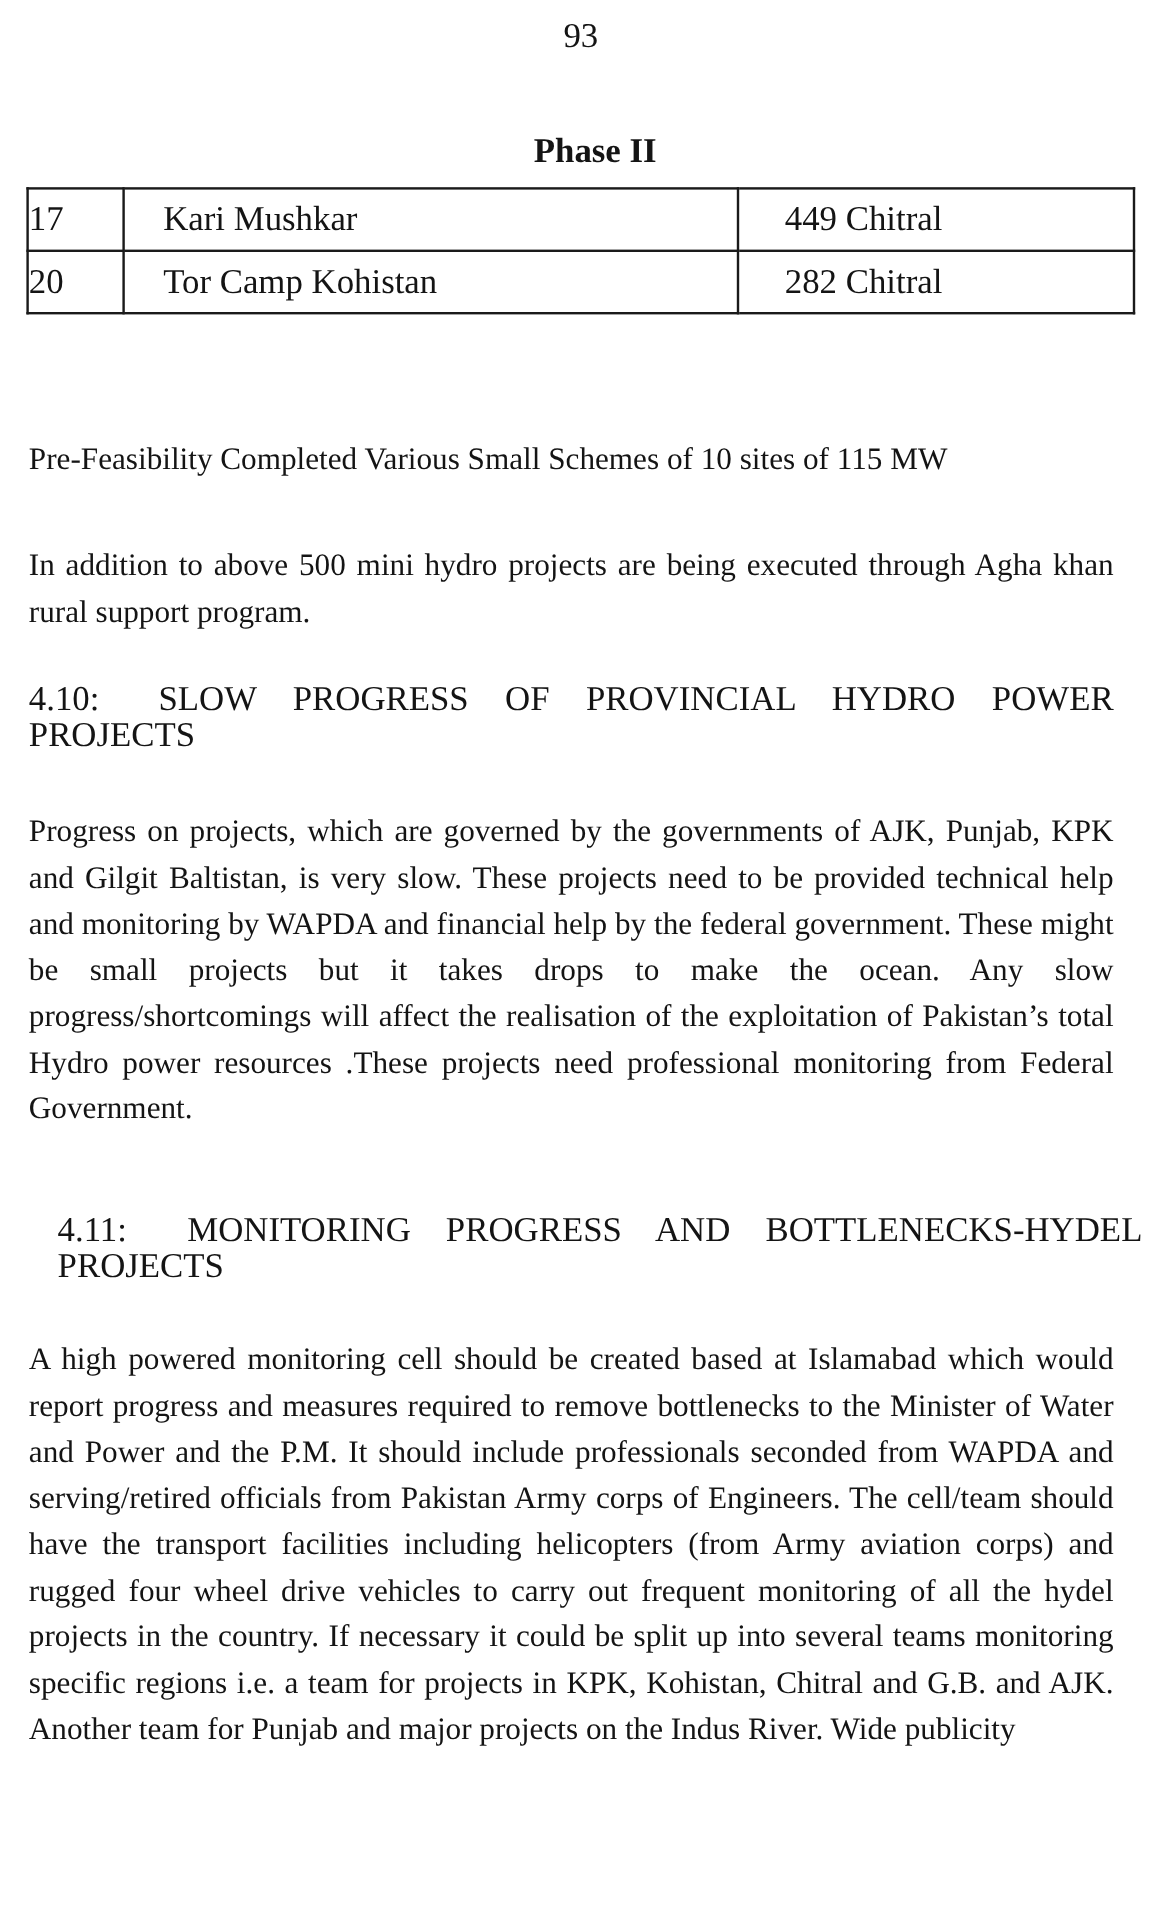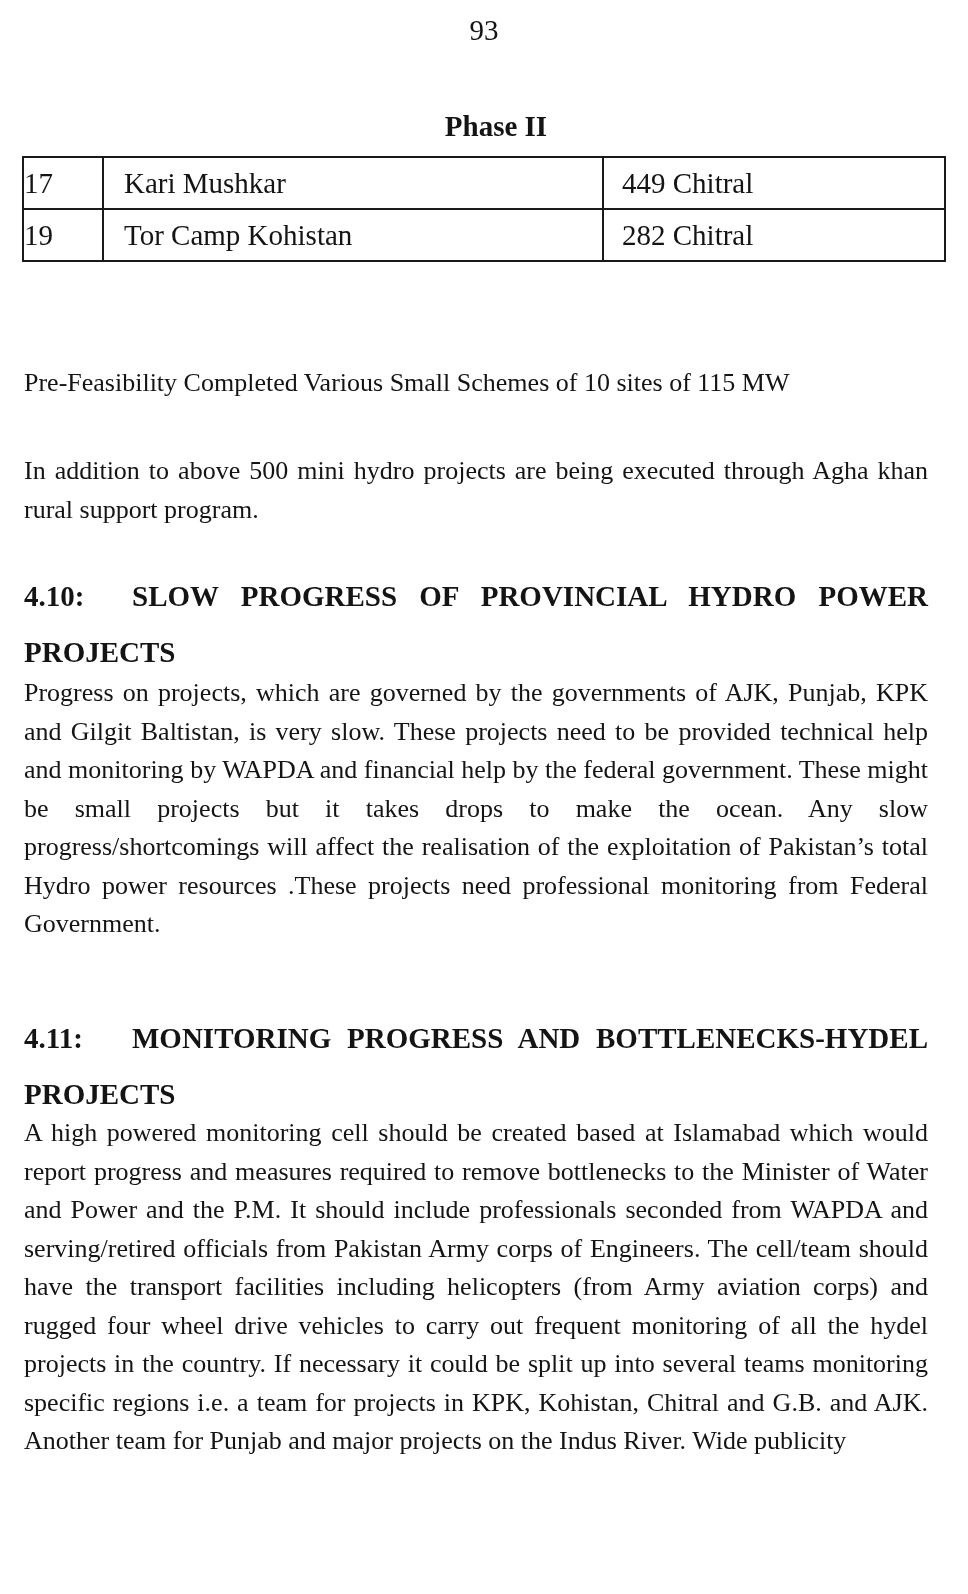--- a/index.html
+++ b/index.html
@@ -41,39 +41,39 @@
       border-collapse: collapse;
       font-size: 29px;
     }
     .phase-table td {
       border: 2px solid #1a1a1a;
       height: 50px;
       padding: 0;
       vertical-align: middle;
     }
     .phase-table td.c-num { width: 78px; }
-    .phase-table td.c-name { width: 478px; padding-left: 20px; }
-    .phase-table td.c-cap { padding-left: 18px; }
+    .phase-table td.c-name { width: 478px; padding-left: 32px; }
+    .phase-table td.c-cap { padding-left: 38px; }
 
     .para {
       position: absolute;
       left: 24px;
       width: 904px;
       font-size: 26px;
       line-height: 38.5px;
       text-align: justify;
       margin: 0;
     }
     .heading {
       position: absolute;
       left: 24px;
       width: 904px;
       font-size: 29px;
-      line-height: 56px;
-      font-weight: bold;
+      line-height: 30px;
+      font-weight: normal;
       text-align: justify;
       margin: 0;
     }
     .heading .num {
       display: inline-block;
       width: 108px;
     }
   </style>
 </head>
 <body>
@@ -83,34 +83,34 @@
 <div class="table-title">Phase II</div>
 
 <table class="phase-table">
   <tbody>
     <tr>
       <td class="c-num">17</td>
       <td class="c-name">Kari Mushkar</td>
       <td class="c-cap">449 Chitral</td>
     </tr>
     <tr>
-      <td class="c-num">19</td>
+      <td class="c-num">20</td>
       <td class="c-name">Tor Camp Kohistan</td>
       <td class="c-cap">282 Chitral</td>
     </tr>
   </tbody>
 </table>
 
 <p class="para" style="top:364px; text-align:left;">Pre-Feasibility Completed Various Small Schemes of 10 sites of 115 MW</p>
 
 <p class="para" style="top:452px;">In addition to above 500 mini hydro projects are being executed through Agha khan rural support program.</p>
 
 <h2 class="heading" style="top:568px;">
   <span class="num">4.10:</span><span>SLOW PROGRESS OF PROVINCIAL HYDRO POWER PROJECTS</span>
 </h2>
 
 <p class="para" style="top:674px;">Progress on projects, which are governed by the governments of AJK, Punjab, KPK and Gilgit Baltistan, is very slow. These projects need to be provided technical help and monitoring by WAPDA and financial help by the federal government. These might be small projects but it takes drops to make the ocean. Any slow progress/shortcomings will affect the realisation of the exploitation of Pakistan’s total Hydro power resources .These projects need professional monitoring from Federal Government.</p>
 
-<h2 class="heading" style="top:1010px;">
+<h2 class="heading" style="top:1010px;margin-left:24px;">
   <span class="num">4.11:</span><span>MONITORING PROGRESS AND BOTTLENECKS-HYDEL PROJECTS</span>
 </h2>
 
 <p class="para" style="top:1114px;">A high powered monitoring cell should be created based at Islamabad which would report progress and measures required to remove bottlenecks to the Minister of Water and Power and the P.M. It should include professionals seconded from WAPDA and serving/retired officials from Pakistan Army corps of Engineers. The cell/team should have the transport facilities including helicopters (from Army aviation corps) and rugged four wheel drive vehicles to carry out frequent monitoring of all the hydel projects in the country. If necessary it could be split up into several teams monitoring specific regions i.e. a team for projects in KPK, Kohistan, Chitral and G.B. and AJK. Another team for Punjab and major projects on the Indus River. Wide publicity</p>
 
 </body></html>

